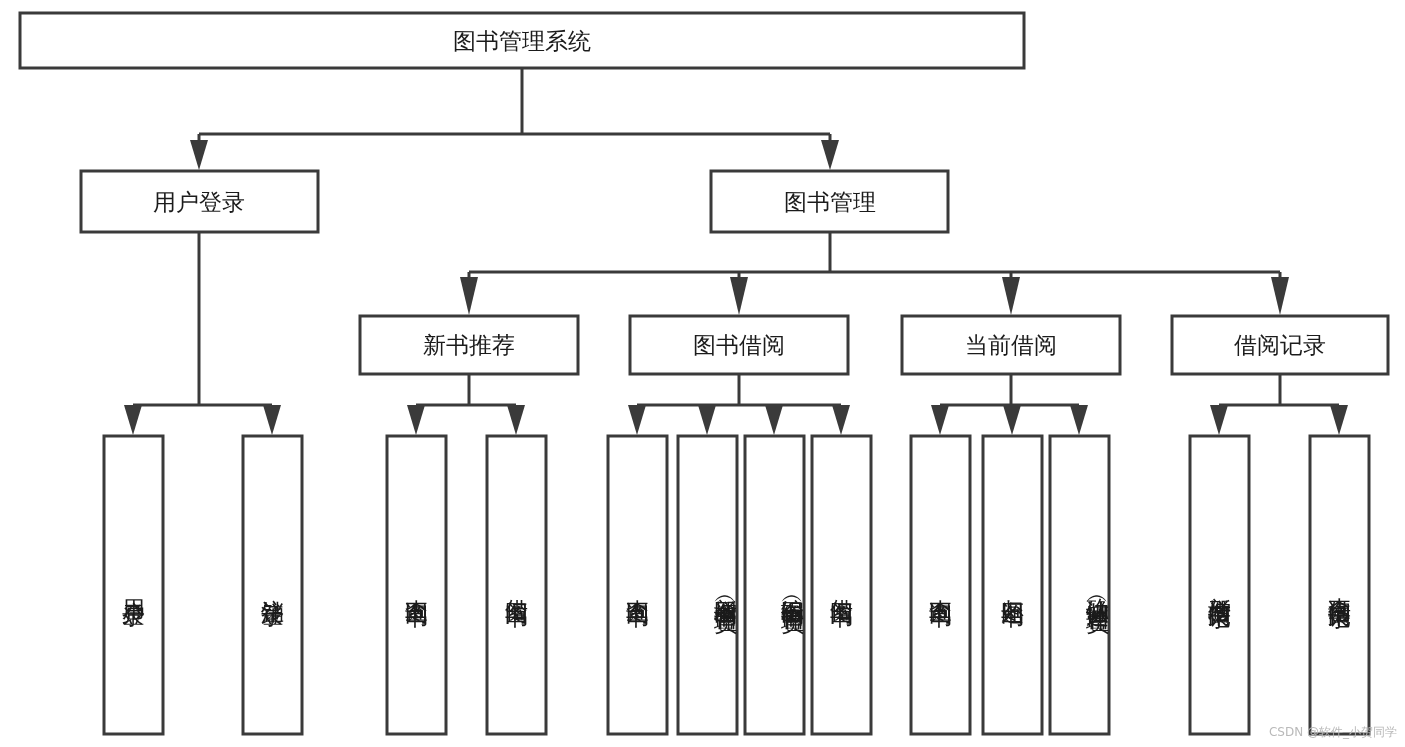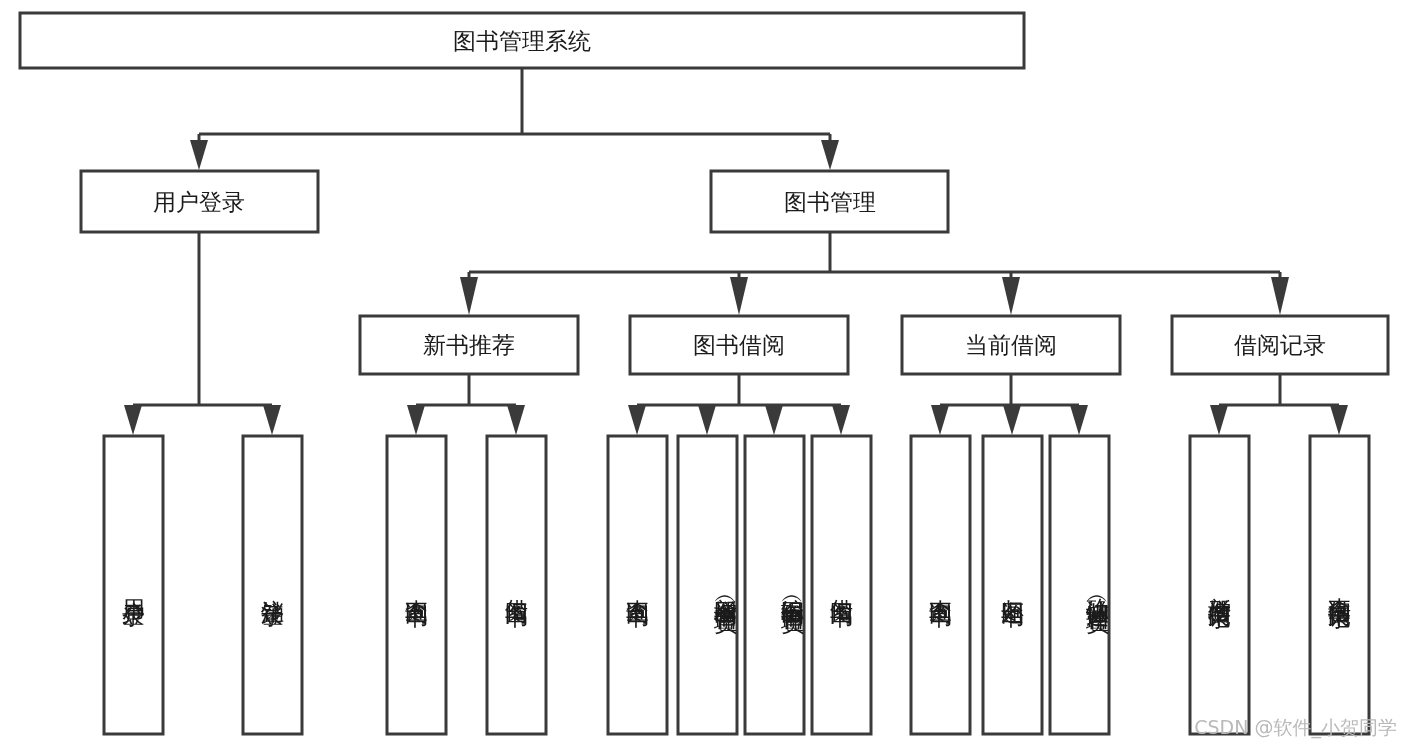--- a/index.html
+++ b/index.html
@@ -58,21 +58,21 @@
     align-items: center;
     justify-content: center;
     white-space: nowrap;
     pointer-events: none;
   }
   .watermark {
     position: absolute;
     right: 8px;
     bottom: 6px;
     font-family: "DejaVu Sans", "Liberation Sans", sans-serif;
-    font-size: 19px;
+    font-size: 12px;
     color: #b9b9b9;
     white-space: nowrap;
   }
 </style>
 </head>
 <body>
 
 <div id="diagram-root">
 
   <svg id="tree-svg" viewBox="0 0 1405 747">

